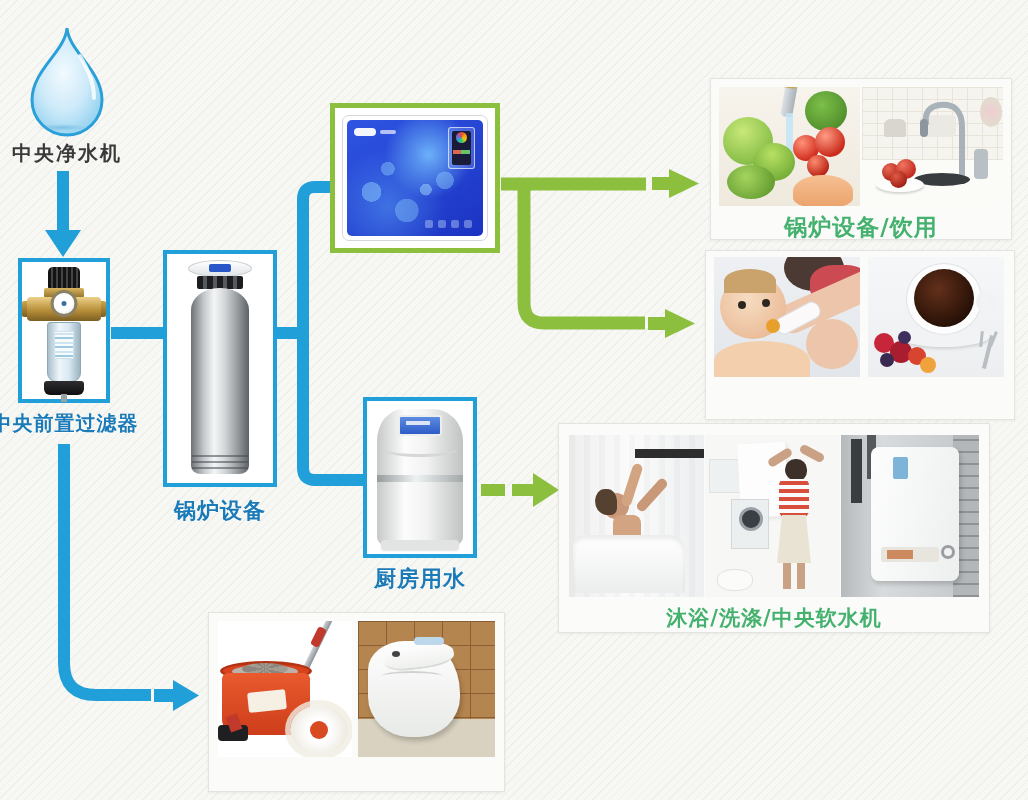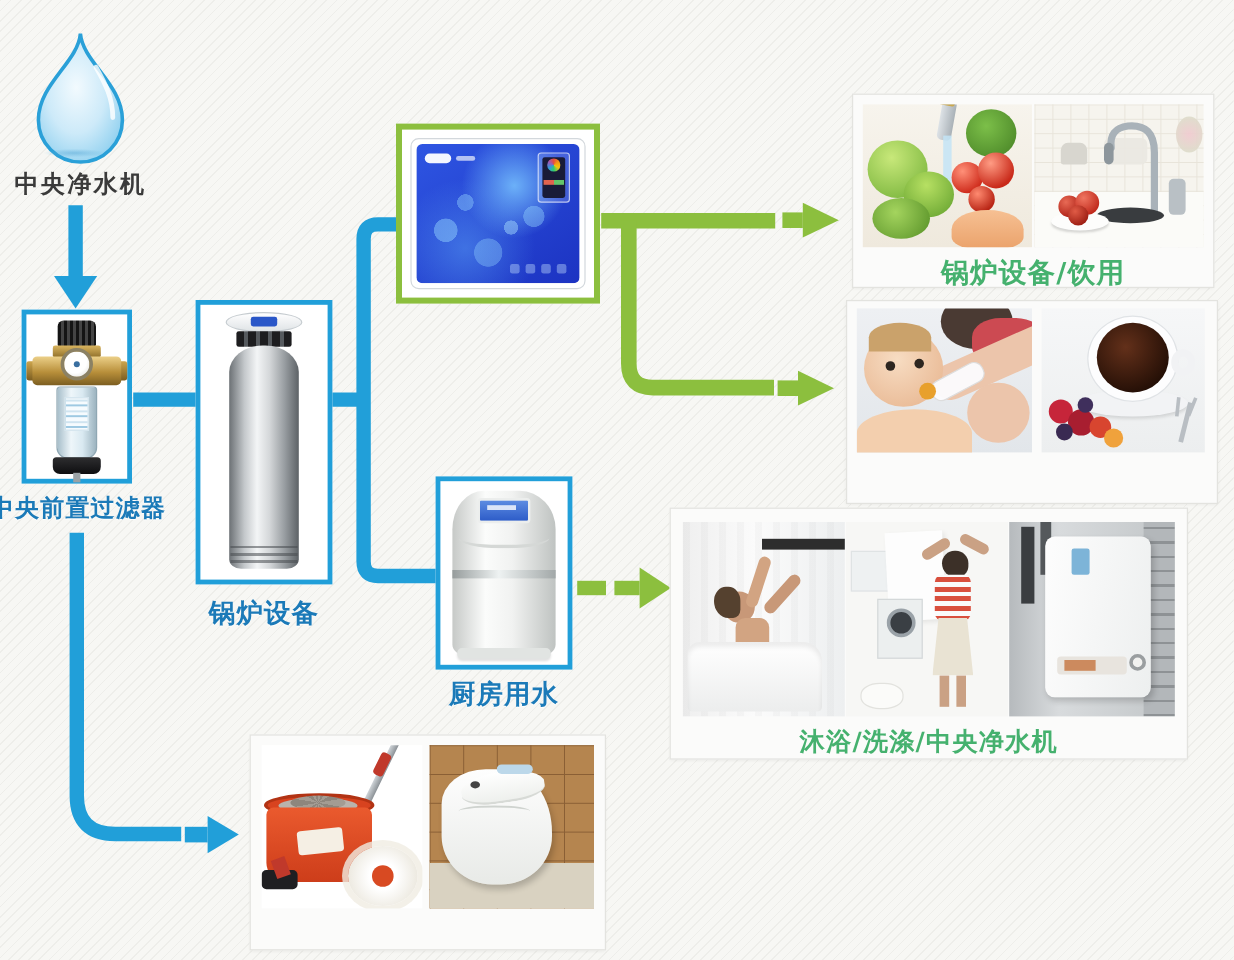--- a/index.html
+++ b/index.html
@@ -347,21 +347,21 @@
         <div style="left:10px;top:4px;width:11px;height:64px;background:#3a3d40;"></div>
         <div style="left:26px;top:0px;width:9px;height:44px;background:#55595c;"></div>
         <div style="right:0;top:0;width:26px;height:100%;background:repeating-linear-gradient(0deg,#8e9295 0 2px,#b3b7ba 2px 12px);"></div>
         <div style="left:30px;top:12px;width:88px;height:134px;border-radius:8px;background:linear-gradient(100deg,#fdfdfd,#edefef);box-shadow:2px 3px 5px rgba(0,0,0,.18);"></div>
         <div style="left:52px;top:22px;width:15px;height:22px;background:#7db4d8;border-radius:2px;"></div>
         <div style="left:40px;top:112px;width:58px;height:15px;background:#e8e4de;border-radius:3px;"></div>
         <div style="left:46px;top:115px;width:26px;height:9px;background:#cc8a5e;"></div>
         <div style="left:100px;top:110px;width:14px;height:14px;border-radius:50%;border:3px solid #9a9ea0;background:#f2f2f0;"></div>
       </div>
     </div>
-    <div class="caption" style="margin-top:7px;font-size:21px;">沐浴/洗涤/中央净水机</div>
+    <div class="caption" style="margin-top:7px;font-size:21px;">沐浴/洗涤/中央软水机</div>
   </div>
 
   <div class="card" style="left:208px;top:612px;width:297px;height:180px;padding:8px 9px;">
     <div style="display:flex;gap:6px;">
       <div class="photo ph-mop" style="width:135px;height:136px;">
         <div style="left:86px;top:-14px;width:6px;height:118px;background:linear-gradient(90deg,#cfd4d8,#8b9196);transform:rotate(26deg);border-radius:3px;"></div>
         <div style="left:96px;top:6px;width:9px;height:20px;background:#c0392b;transform:rotate(26deg);border-radius:3px;"></div>
         <div style="left:76px;top:52px;width:9px;height:18px;background:#c0392b;transform:rotate(26deg);border-radius:3px;"></div>
         <div style="left:2px;top:40px;width:92px;height:20px;border-radius:50%;background:#d8431f;border:3px solid #b23314;"></div>
         <div style="left:14px;top:44px;width:66px;height:13px;border-radius:50%;background:#b9b3ac;"></div>

